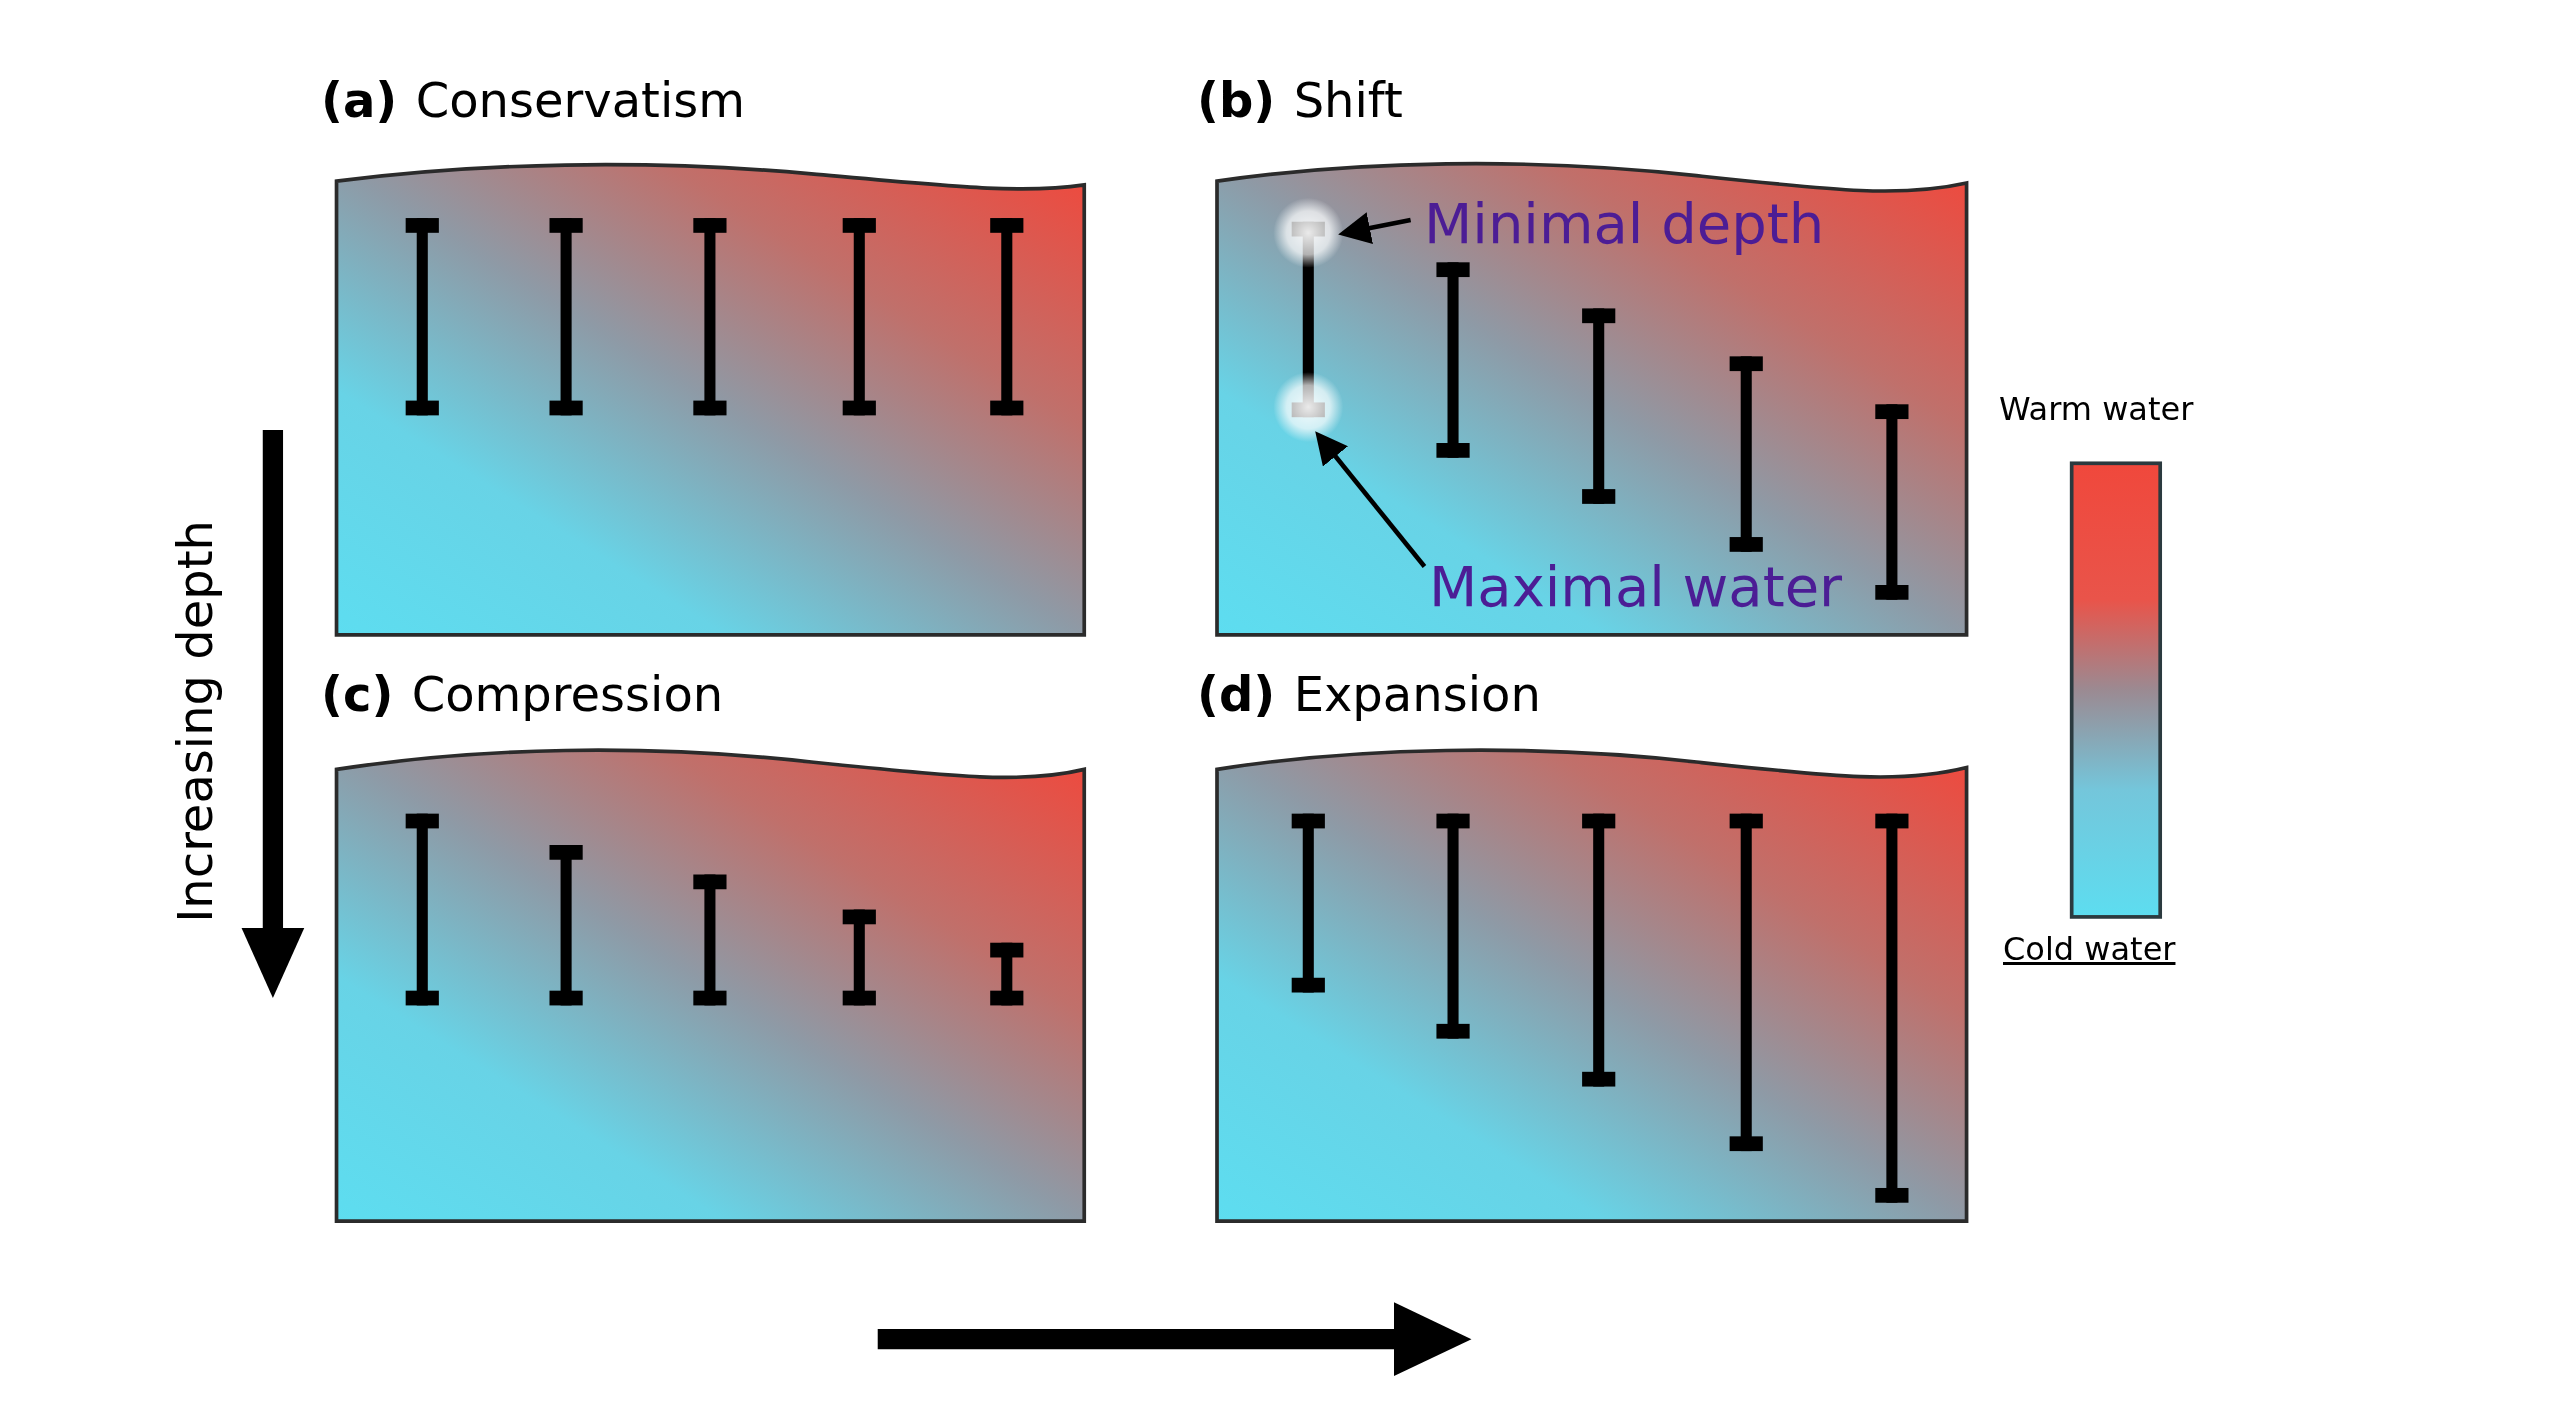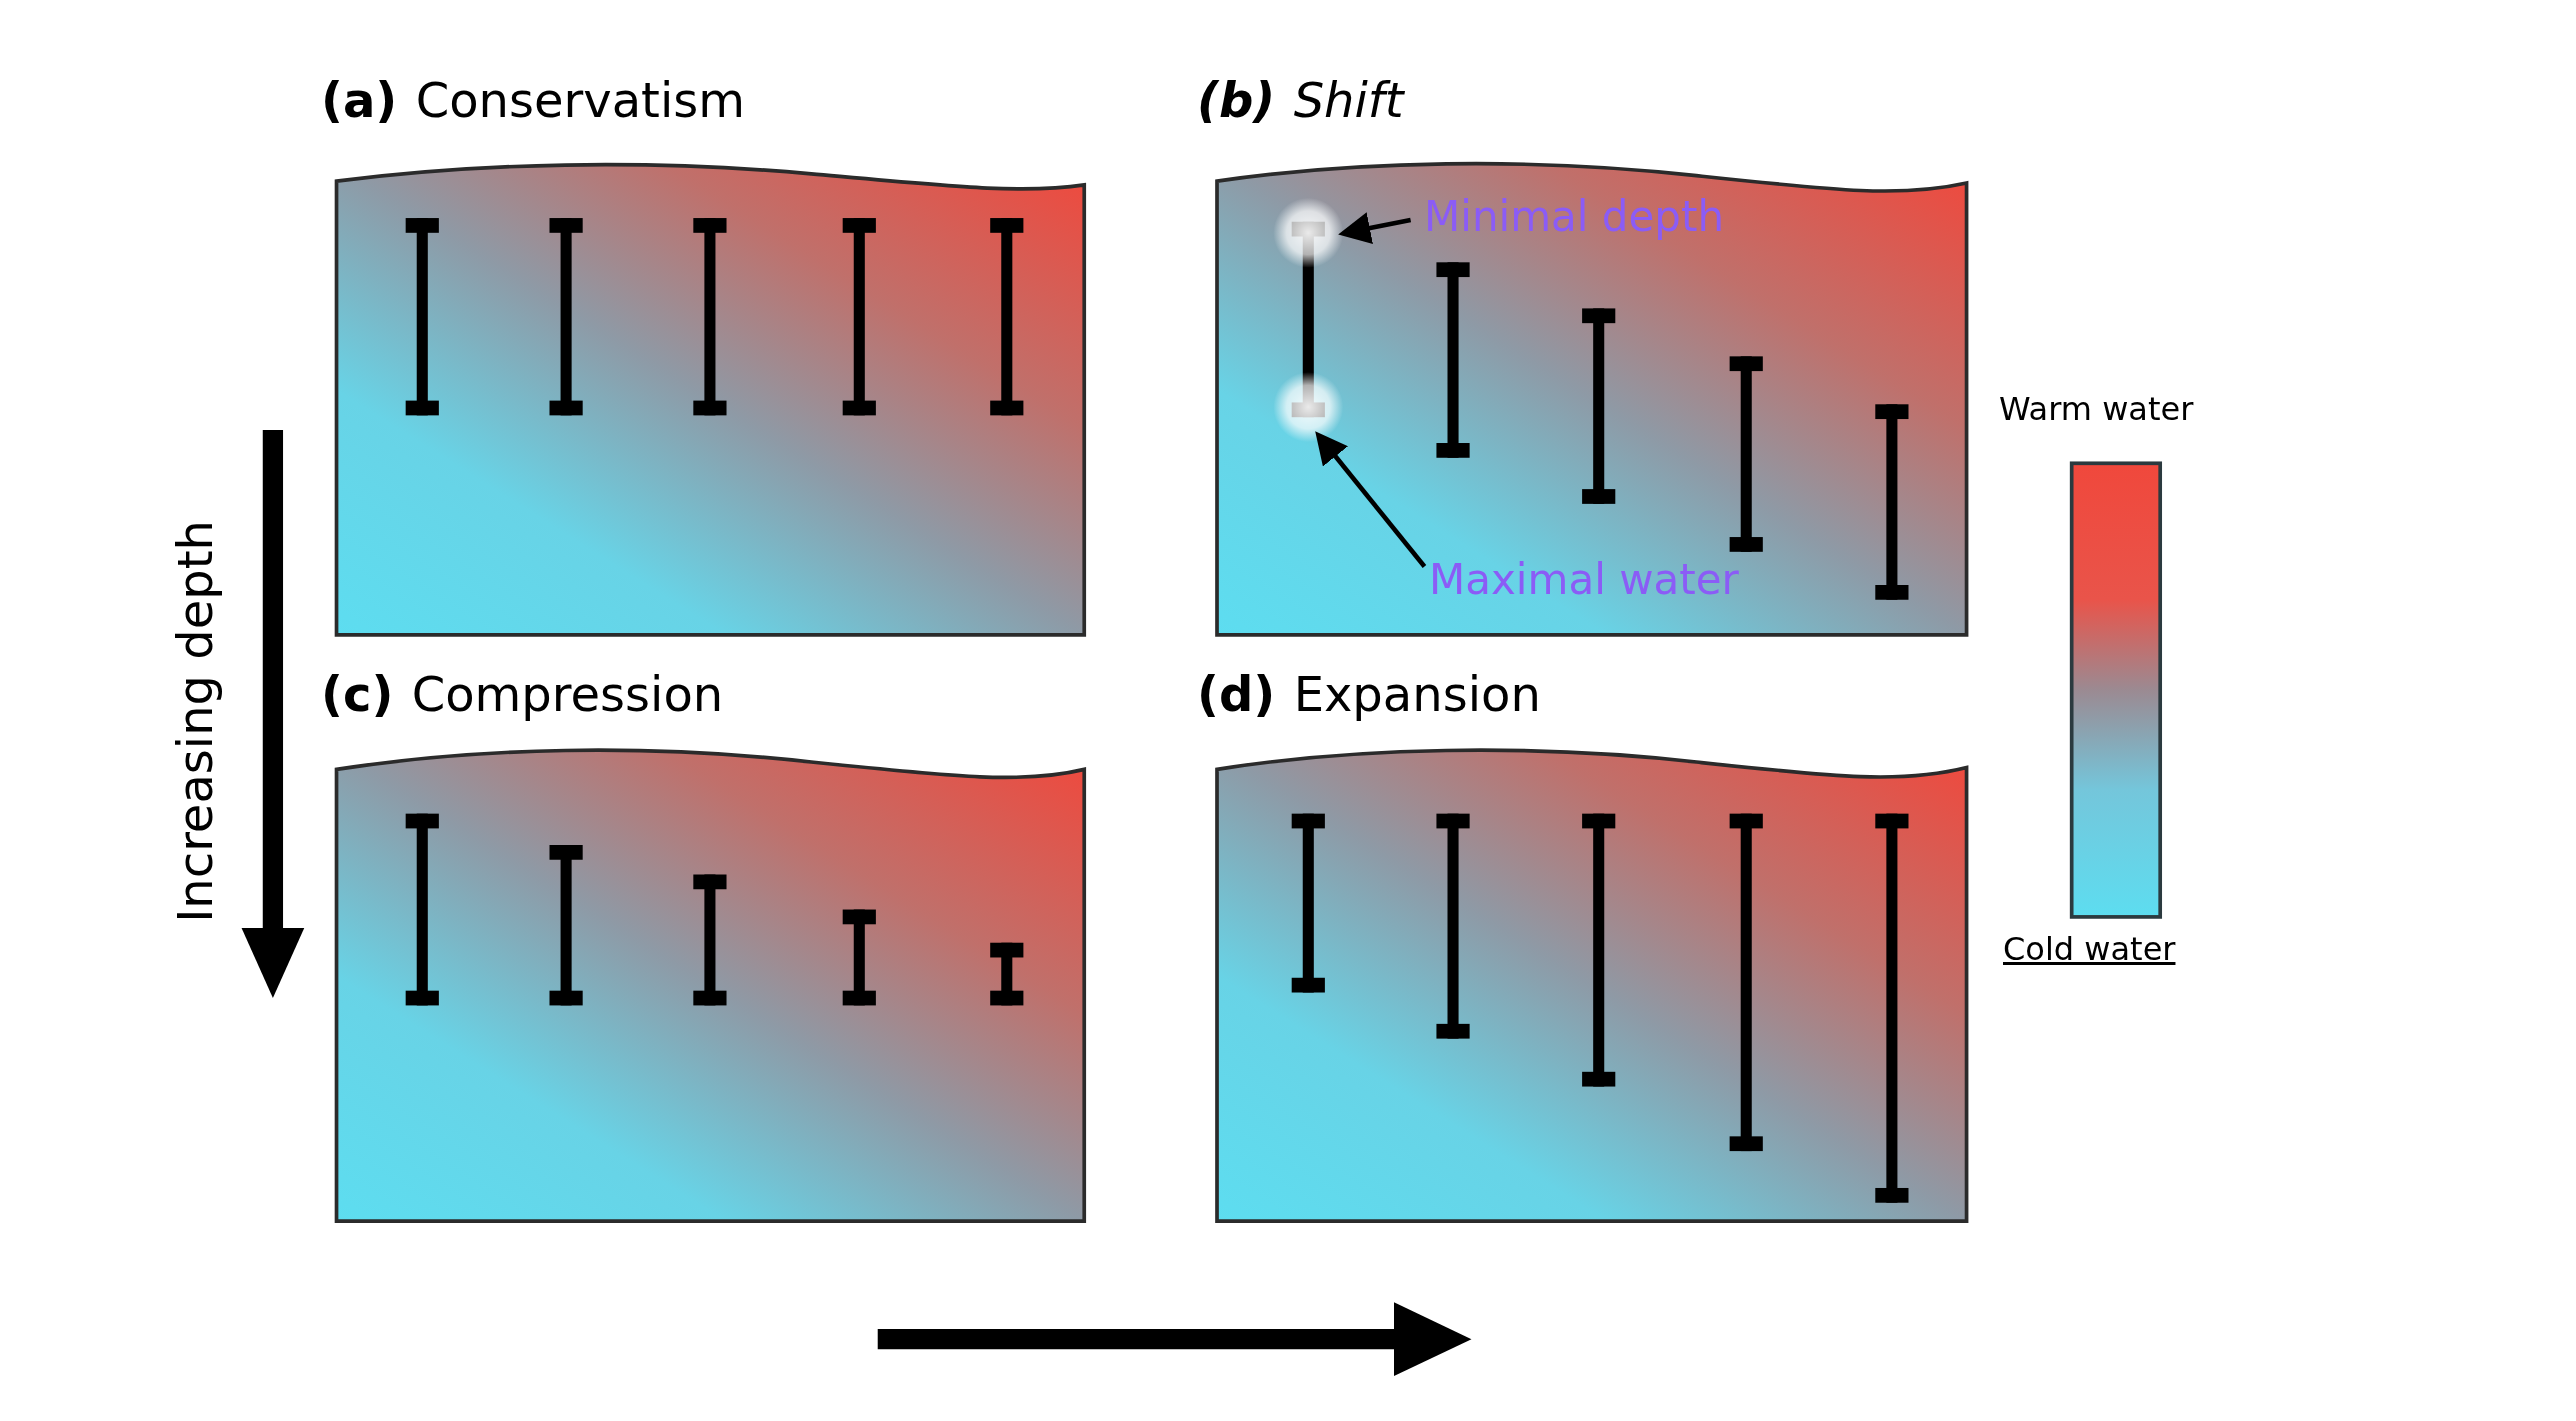--- a/index.html
+++ b/index.html
@@ -49,23 +49,23 @@
   .cbar-label {
     position: absolute;
     white-space: nowrap;
     font-size: 32px;
     line-height: 1;
     color: #000;
   }
   .annot-label {
     position: absolute;
     white-space: nowrap;
-    font-size: 42px;
+    font-size: 56px;
     line-height: 1;
-    color: #8b5cf6;
+    color: #4c1d95;
   }
   #depth-axis-label {
     left: 171px;
     top: 516px;
     transform-origin: left top;
     transform: rotate(-90deg) translate(-100%, 0);
   }
   .baseline-rule {
     position: absolute;
     left: 0;
@@ -264,21 +264,21 @@
 
     <g>
       <rect x="2247" y="498" width="96" height="492" fill="url(#cbarGrad)" stroke="#2b3a3f" stroke-width="4"></rect>
     </g>
   </svg>
 
   <div class="panel-title" style="left: 321px; top: 72px;">
     <span class="tag">(a)</span><span>Conservatism</span>
   </div>
 
-  <div class="panel-title" style="left: 1197px; top: 72px; font-style: italic;">
+  <div class="panel-title" style="left: 1197px; top: 72px;">
     <span class="tag">(b)</span><span>Shift</span>
   </div>
 
   <div class="panel-title" style="left: 1197px; top: 666px;">
     <span class="tag">(d)</span><span>Expansion</span>
   </div>
 
   <div class="panel-title" style="left: 321px; top: 666px;">
     <span class="tag">(c)</span><span>Compression</span>
   </div>

